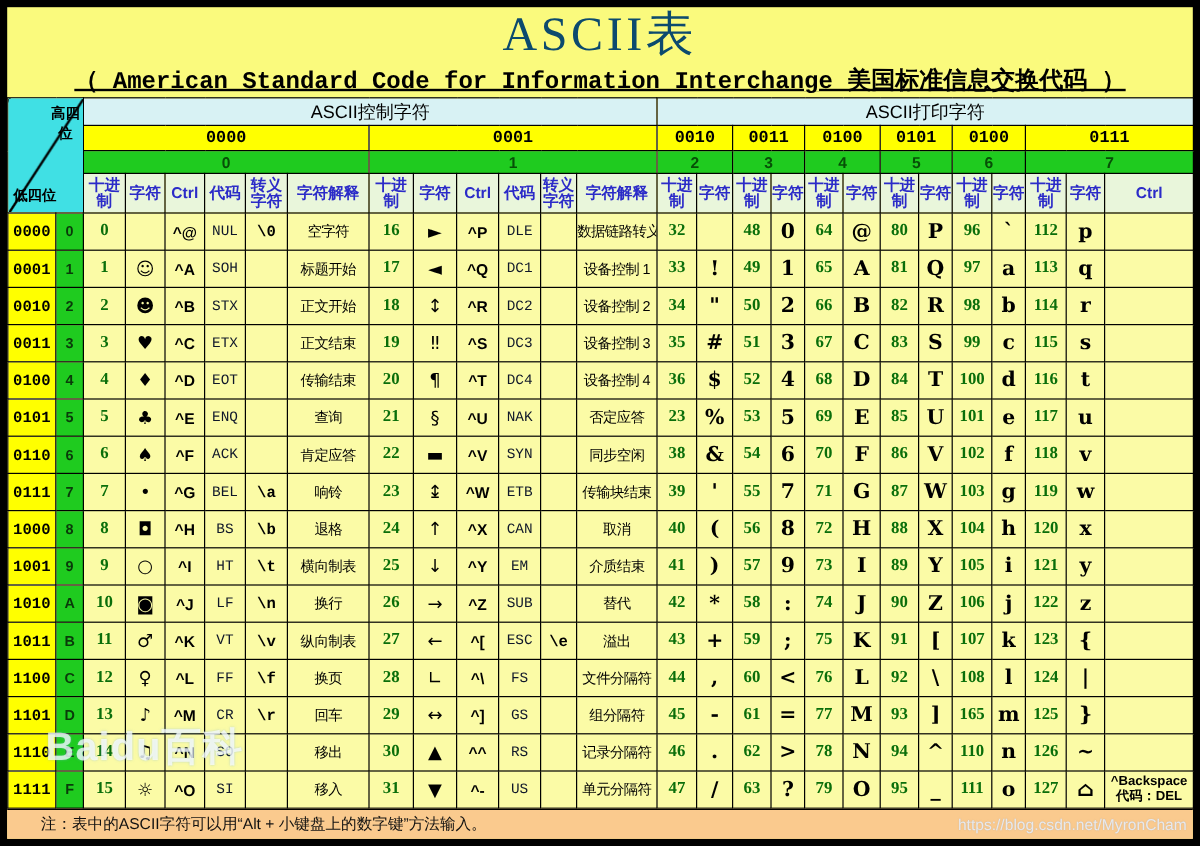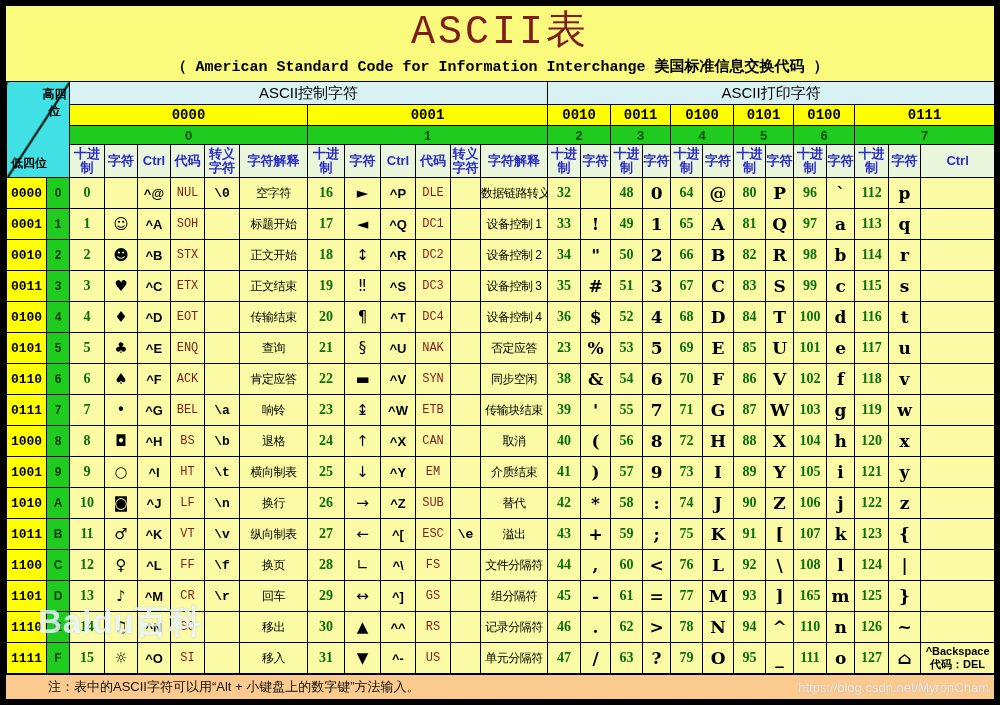--- a/index.html
+++ b/index.html
@@ -6,22 +6,22 @@
   body{
     width:1000px;height:705px;background:#000;overflow:hidden;position:relative;
     font-family:"Liberation Sans",sans-serif;
   }
   .page{
     position:absolute;left:6px;top:6px;width:988px;height:693px;
     background:var(--title-band,#FAFA7D);
     display:flex;flex-direction:column;
   }
   .title-band{height:77px;display:flex;flex-direction:column;align-items:center;justify-content:center;}
-  .title{font-family:Liberation Mono, monospace;font-size:40px;color:#7f1d1d;letter-spacing:3px;line-height:1.05;}
-  .subtitle{font-family:"Liberation Mono","DejaVu Sans Mono",monospace;font-size:15px;font-weight:bold;color:#000;margin-top:3px;}
+  .title{font-family:Liberation Serif, serif;font-size:40px;color:#0c4a6e;letter-spacing:3px;line-height:1.05;}
+  .subtitle{font-family:"Liberation Mono","DejaVu Sans Mono",monospace;font-size:20px;font-weight:bold;color:#000;margin-top:3px;text-decoration:underline;}
 
   table.ascii{border-collapse:collapse;table-layout:fixed;width:988px;background:var(--pale-yellow,#FBFBA6);}
   table.ascii th,table.ascii td{border:1px solid #000;text-align:center;vertical-align:middle;padding:0;overflow:hidden;}
 
   th.corner{background:
       linear-gradient(to bottom right, rgba(0,0,0,0) calc(50% - 1.5px), #000 calc(50% - .5px), #000 calc(50% + .5px), rgba(0,0,0,0) calc(50% + 1.5px)),
       var(--corner-cyan,#40E0E4);
       position:relative;}
   th.corner .c-top{position:absolute;top:4px;left:17px;font-size:12px;font-weight:bold;color:#000;margin-left:16px;}
   th.corner .c-bot{position:absolute;bottom:5px;left:4px;font-size:12px;font-weight:bold;color:#000;}
@@ -30,28 +30,28 @@
   th.bin-h{height:20px;background:var(--yellow,#FFFF00);font-family:"Liberation Mono",monospace;font-size:14px;font-weight:bold;color:#000;}
   th.dec-h{height:18px;background:var(--green,#1FCB1F);font-size:13px;font-weight:bold;color:#074f07;}
   th.col-h{height:32px;background:var(--header-green-bg,#E9F6DB);color:var(--header-blue-text,#2B2BC8);font-size:13px;font-weight:bold;line-height:1.15;padding:0 1px;}
 
   tbody td{height:30px;}
   td.c-bin{background:var(--yellow,#FFFF00);font-family:"Liberation Mono",monospace;font-size:13px;font-weight:bold;color:#000;}
   td.c-hex{background:var(--green,#1FCB1F);font-size:12px;font-weight:bold;color:#0a3a0a;}
   td.c-dec{color:var(--dec-green-text,#0A6E0A);font-family:"Liberation Serif",serif;font-size:14px;font-weight:bold;}
   td.c-cchar{font-family:"DejaVu Sans",sans-serif;font-size:15px;color:#000;}
   td.c-ctrl{font-size:13px;font-weight:bold;color:#000;}
-  td.c-code{font-family:"Liberation Mono","DejaVu Sans Mono",monospace;font-size:12px;color:#7f1d1d;}
+  td.c-code{font-family:"Liberation Mono","DejaVu Sans Mono",monospace;font-size:12px;color:#0f172a;}
   td.c-esc{font-family:"Liberation Mono",monospace;font-size:13px;font-weight:bold;color:#000;}
   td.c-desc{font-size:12px;color:#000;white-space:nowrap;letter-spacing:-0.5px;}
   td.c-pchar{font-family:"DejaVu Serif","Liberation Serif",serif;font-size:17px;font-weight:bold;color:#000;}
   td.c-bsnote{font-size:11px;font-weight:bold;color:#000;line-height:1.25;}
 
   .footer{margin-top:auto;height:24px;background:var(--footer-orange,#FACA8E);display:flex;align-items:center;border-top:1px solid #000;}
-  .footer .note{padding-left:42px;font-size:13px;color:#111;}
+  .footer .note{padding-left:28px;font-size:13px;color:#111;}
   .footer .csdn{margin-left:auto;padding-right:5px;font-size:13px;color:rgba(235,238,245,0.9);text-shadow:0 0 1px rgba(150,155,165,.6);}
 
   .baidu{
     position:absolute;left:38px;top:600px;z-index:4;pointer-events:none;
     font-size:33px;font-weight:bold;letter-spacing:1px;
     color:rgba(255,255,255,0.72);text-shadow:0 0 2px rgba(120,180,230,.5);
   }
 </style>
 </head>
 <body>

